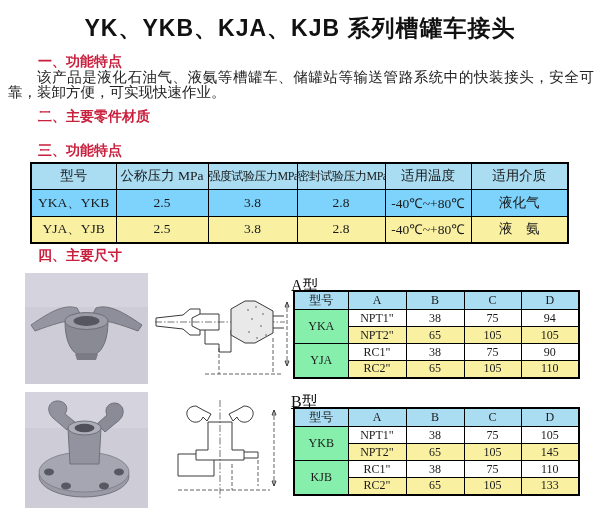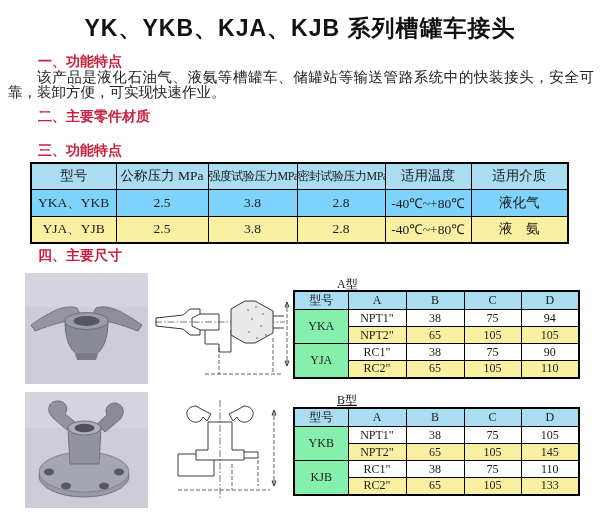--- a/index.html
+++ b/index.html
@@ -22,22 +22,22 @@
   table { border-collapse:collapse; table-layout:fixed; }
 
   .perf { position:absolute; left:30px; top:162px; width:537px; border:2px solid #000; }
   .perf th, .perf td { border:1px solid #000; text-align:center; vertical-align:middle;
                        font-family:"Liberation Serif", serif; overflow:hidden; white-space:nowrap; }
   .perf th { background:#aadcf2; font-weight:normal; font-size:13.5px; height:26px; }
   .perf th.condensed { font-size:12px; letter-spacing:-0.5px; }
   .perf td { font-size:13.5px; height:27px; background:#7dd3fc; }
   .perf tr.alt td { background:#f9f0a2; }
 
-  .dim-label { position:absolute; left:291px; font-size:12px; color:#111;
-               font-family:"Liberation Serif", serif;margin-left:46px; }
+  .dim-label { position:absolute; left:291px; font-size:16px; color:#111;
+               font-family:"Liberation Serif", serif; }
   .la { top:276px; } .lb { top:392px;text-decoration:underline; }
 
   .dim { position:absolute; left:293px; width:285px; border:2px solid #000; }
   .dim th, .dim td { border:1px solid #000; text-align:center; vertical-align:middle;
                      font-family:"Liberation Serif", serif; font-size:12px; overflow:hidden; }
   .dim th { background:#aadcf2; font-weight:normal; height:18px; }
   .dim td { height:17px; background:#ffffff; }
   .dim td.y { background:#f9f0a2; }
   .dim td.model { background:#86efac; }
   .ta { top:290px; } .tb { top:407px; }

